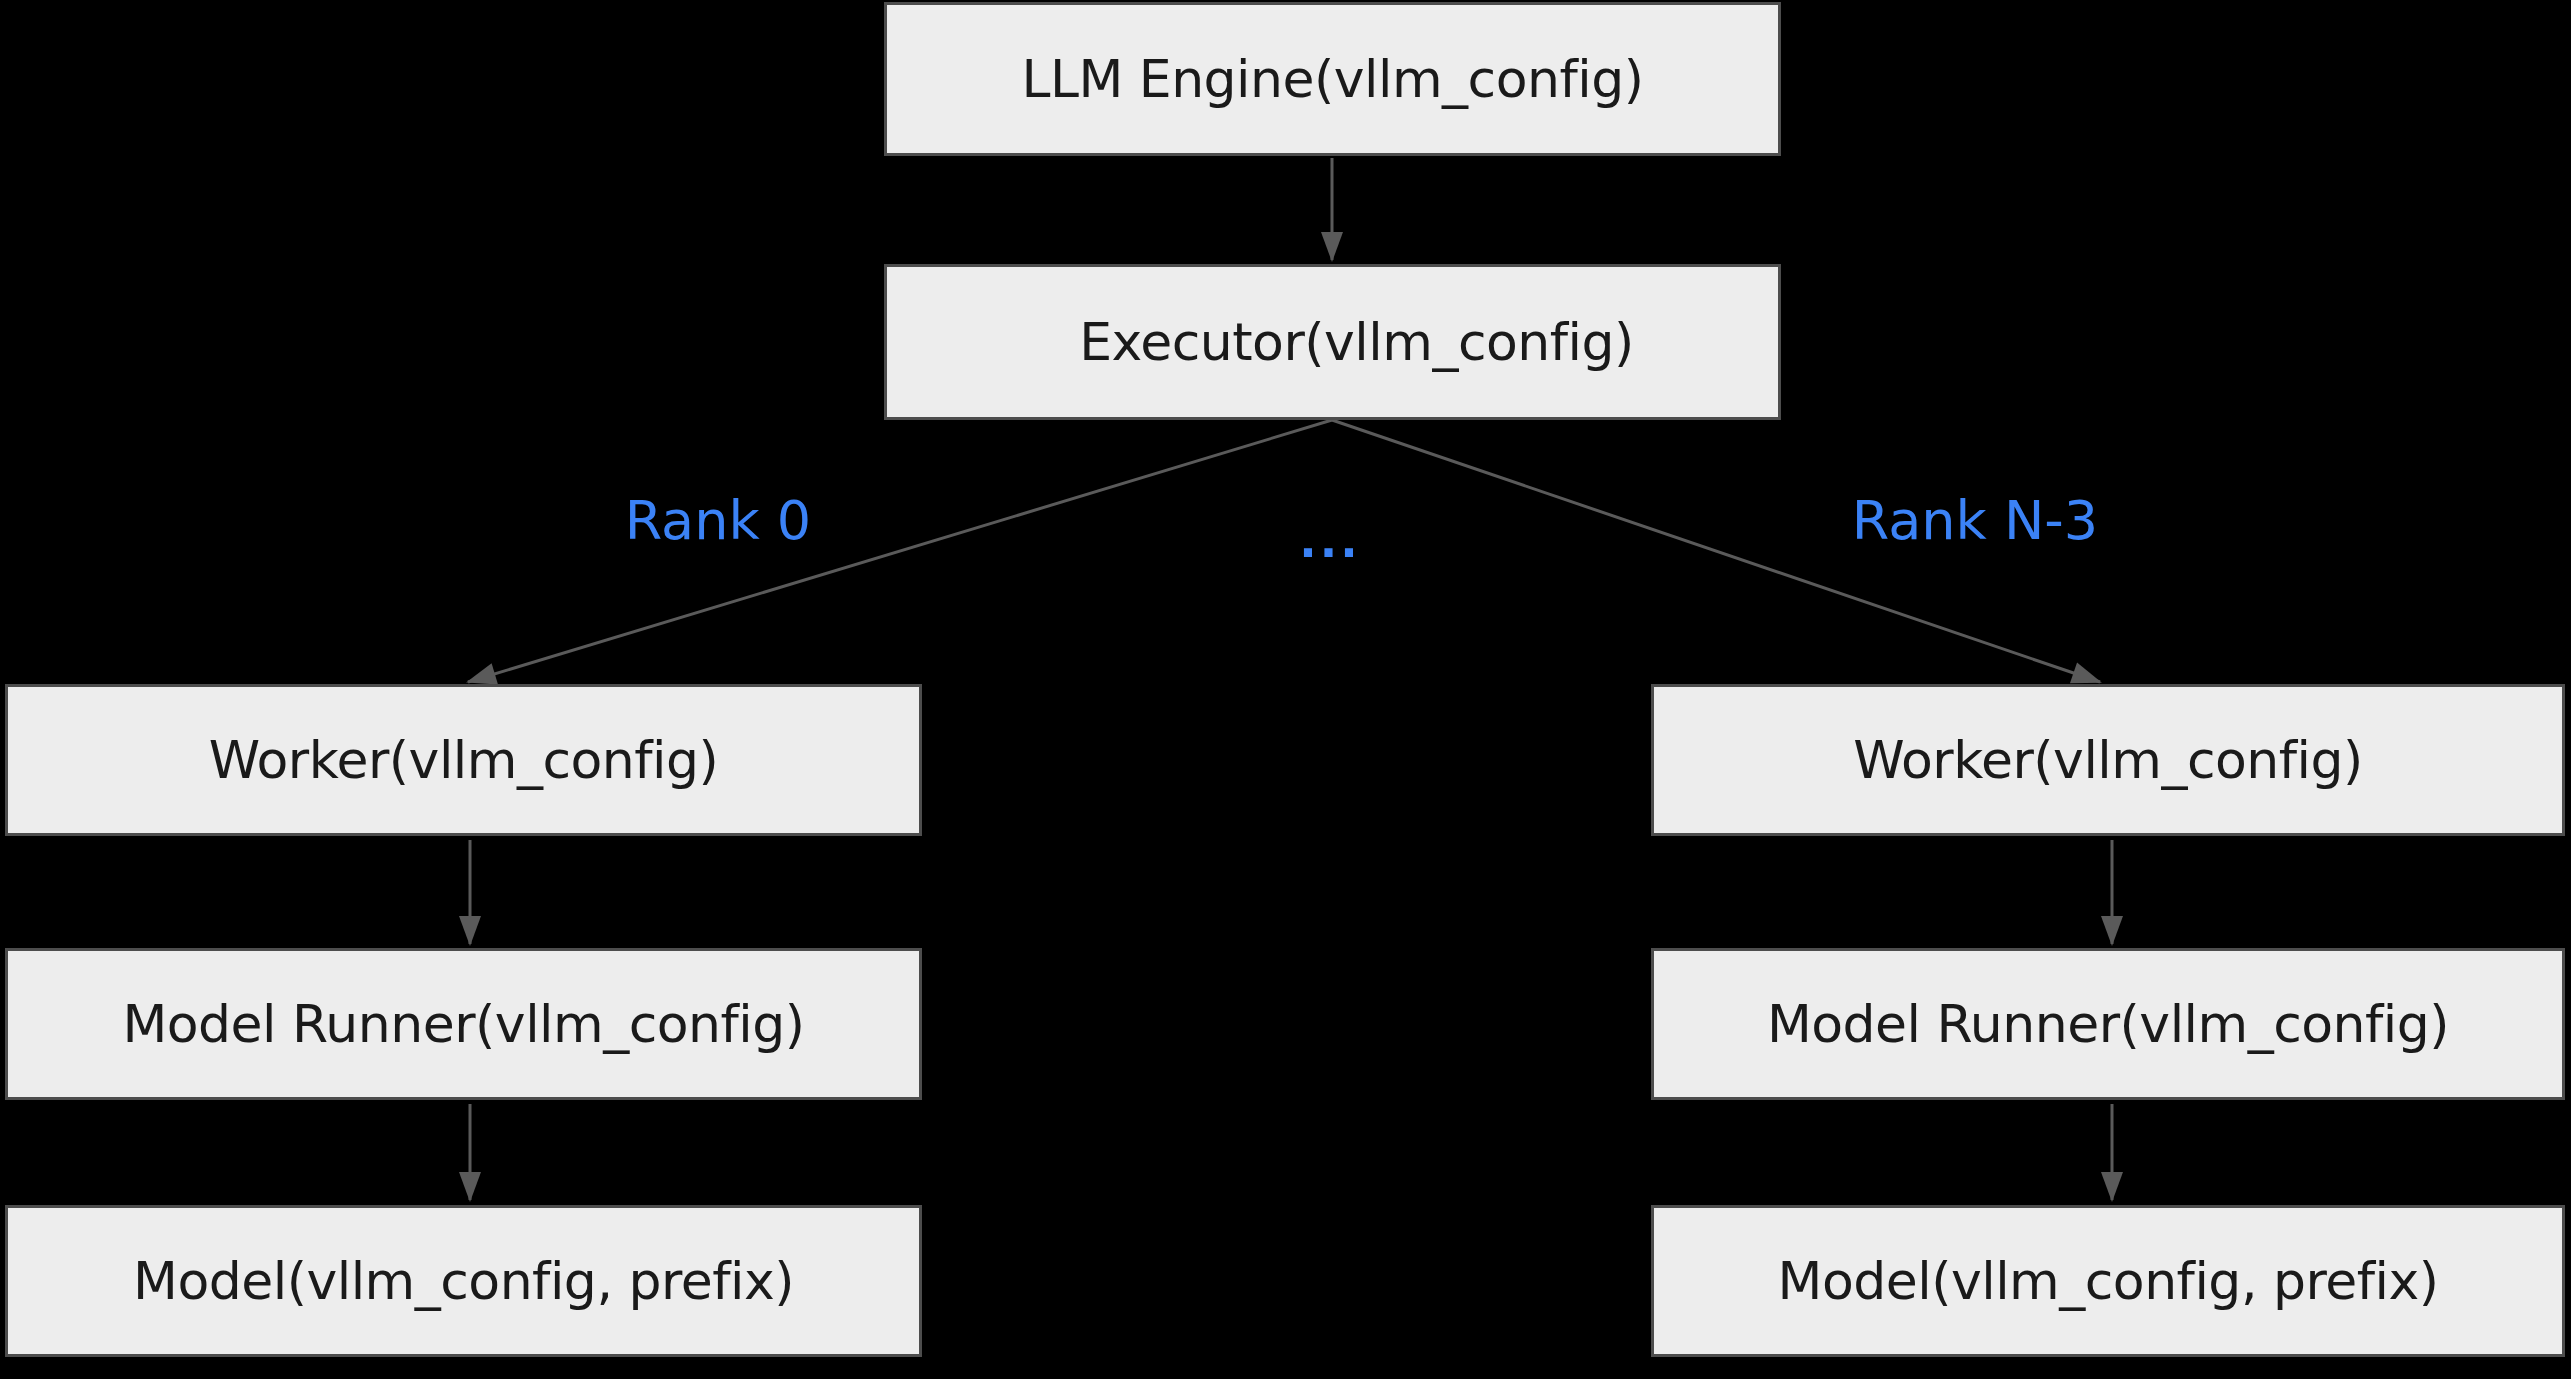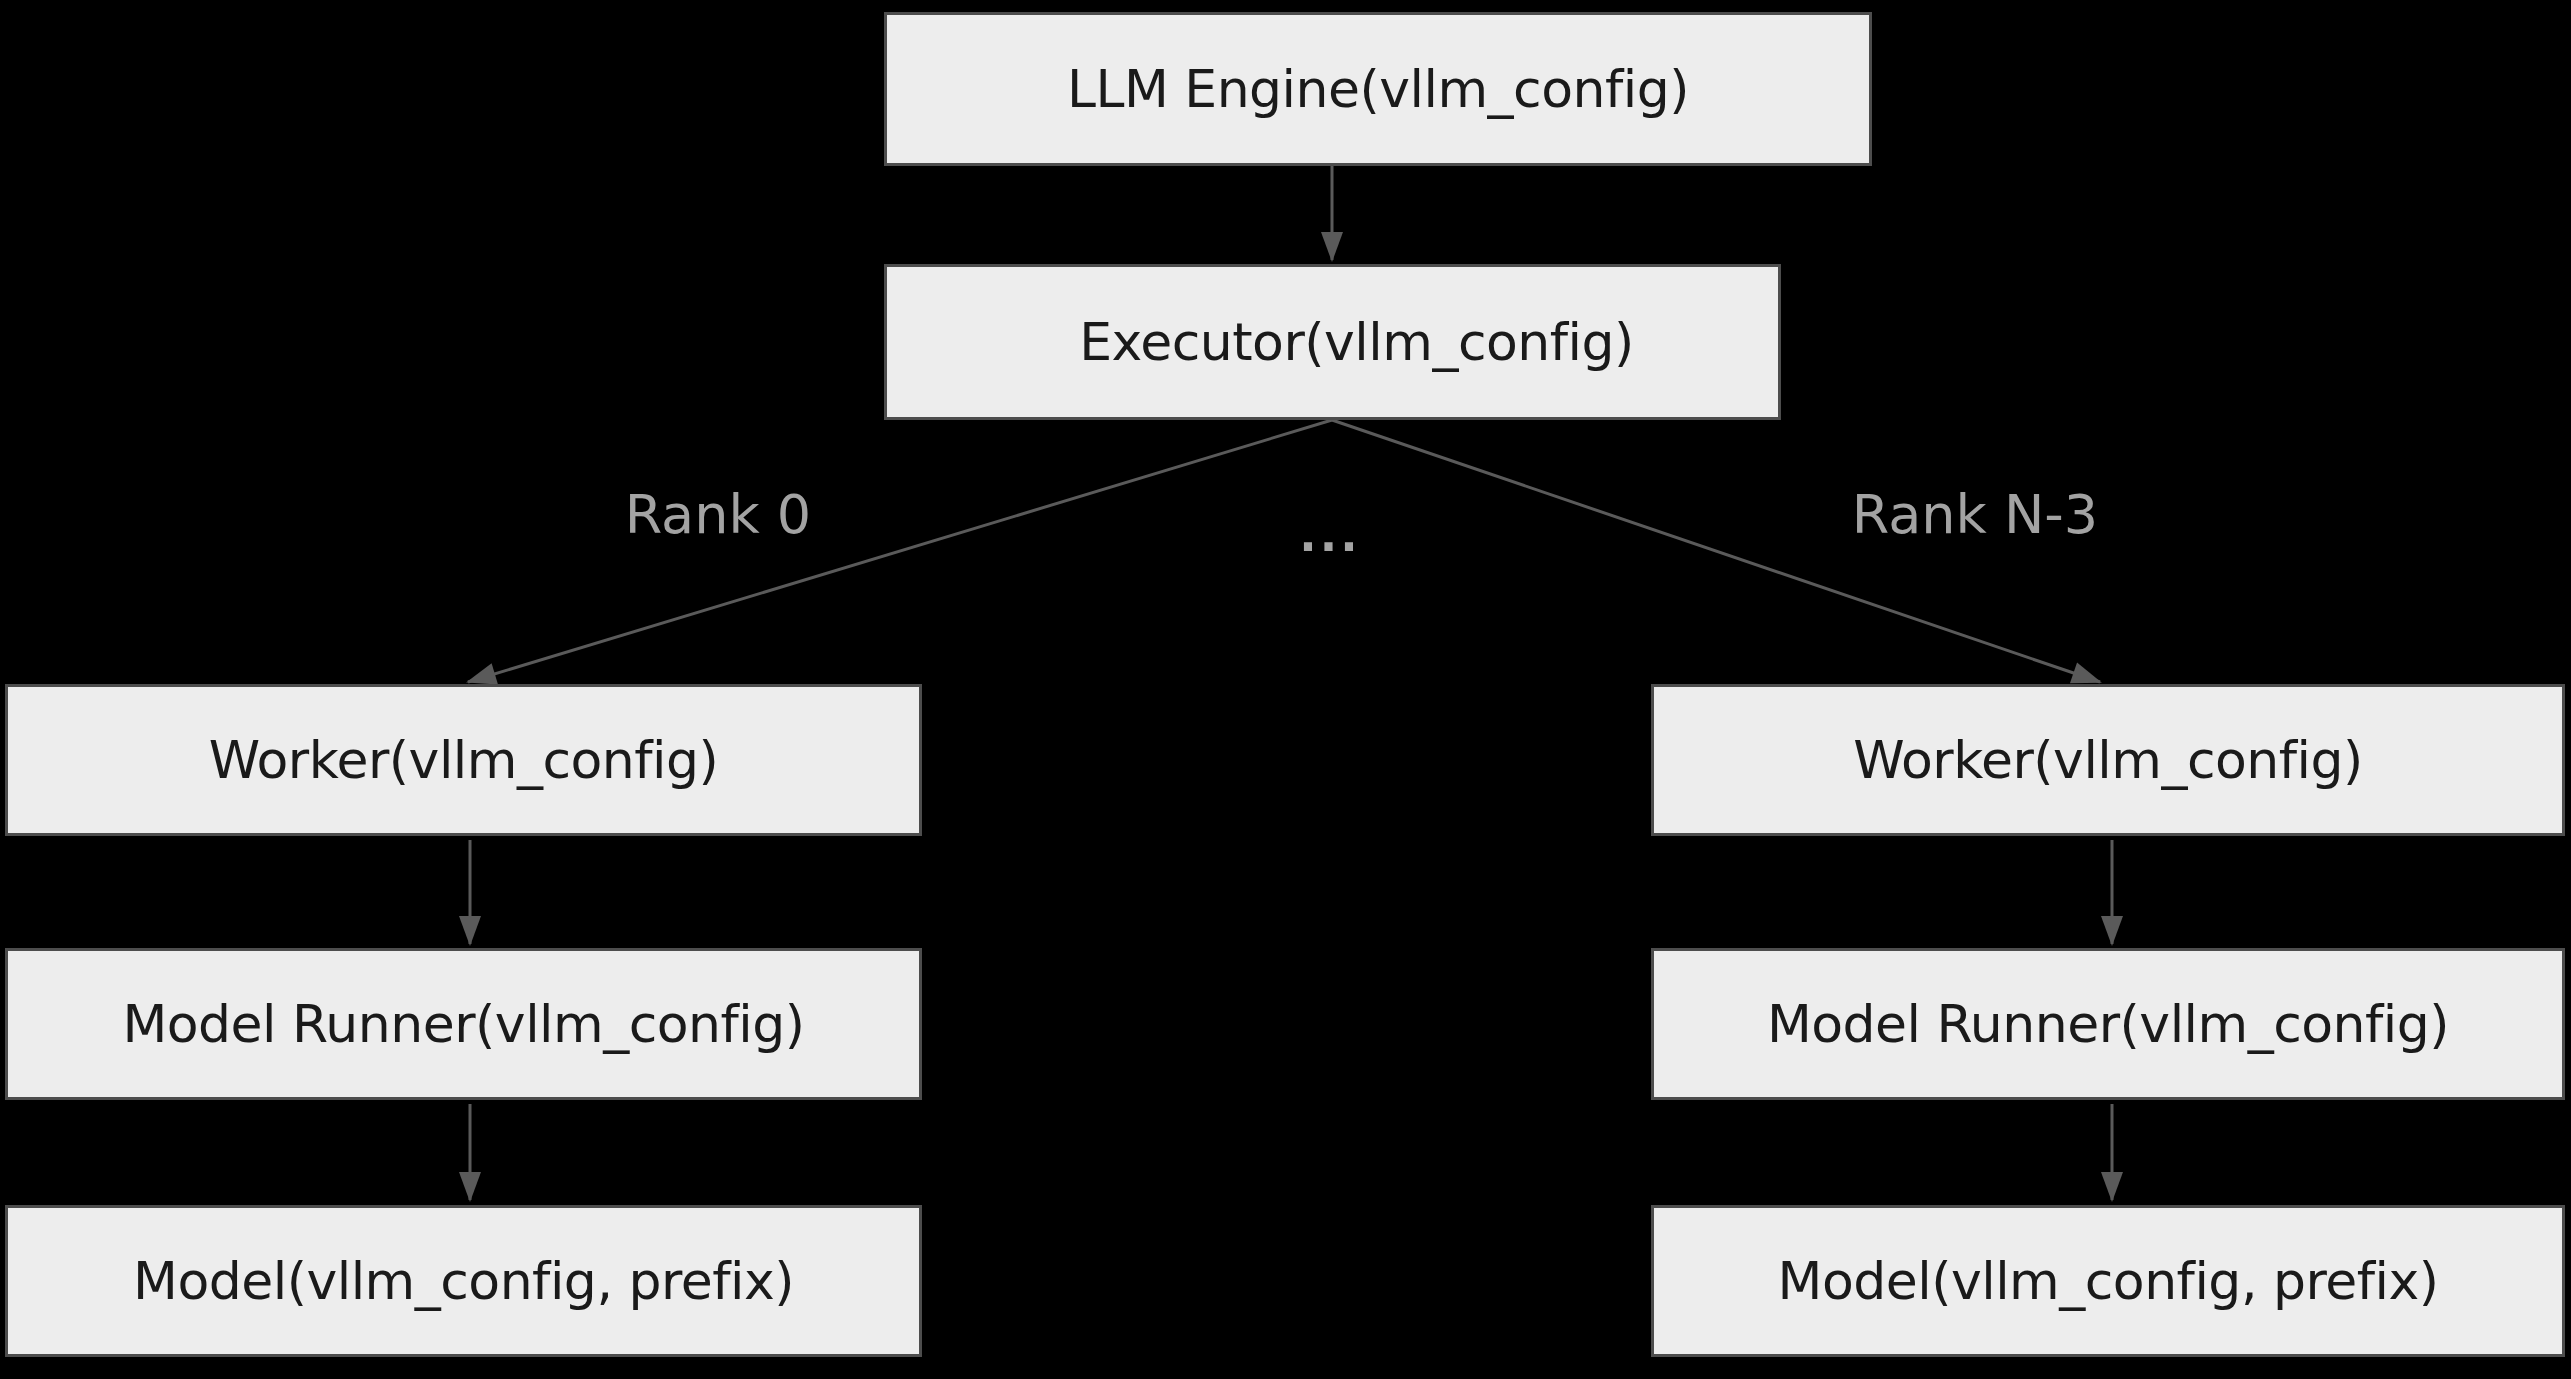--- a/index.html
+++ b/index.html
@@ -37,30 +37,31 @@
     font-weight: 500;
     color: #1a1a1a;
     letter-spacing: -0.5px;
     white-space: nowrap;
   }
   .edge-label {
     position: absolute;
     transform: translate(-50%, -50%);
     font-size: 54px;
     font-weight: 500;
-    color: #a3a3a3;
+    color: #3b82f6;
     white-space: nowrap;
+    margin-top: 6px;
   }
   .edge-label.ellipsis {
     font-size: 46px;
     font-weight: bold;
     letter-spacing: 3px;
   }
   
-  .n-llm-engine       { left: 884px;  top: 12px;    width: 988px; height: 154px; }
+  .n-llm-engine       { left: 884px;  top: 2px;    width: 897px; height: 154px; }
   .n-executor         { left: 884px;  top: 264px;  width: 897px; height: 156px; padding-left: 48px; }
   .n-worker-left      { left: 5px;    top: 684px;  width: 917px; height: 152px; }
   .n-worker-right     { left: 1651px; top: 684px;  width: 914px; height: 152px; }
   .n-model-runner-left  { left: 5px;    top: 948px;  width: 917px; height: 152px; }
   .n-model-runner-right { left: 1651px; top: 948px;  width: 914px; height: 152px; }
   .n-model-left       { left: 5px;    top: 1205px; width: 917px; height: 152px; }
   .n-model-right      { left: 1651px; top: 1205px; width: 914px; height: 152px; }
   
   .l-rank0    { left: 718px;  top: 514px; }
   .l-ellipsis { left: 1330px; top: 535px; }

